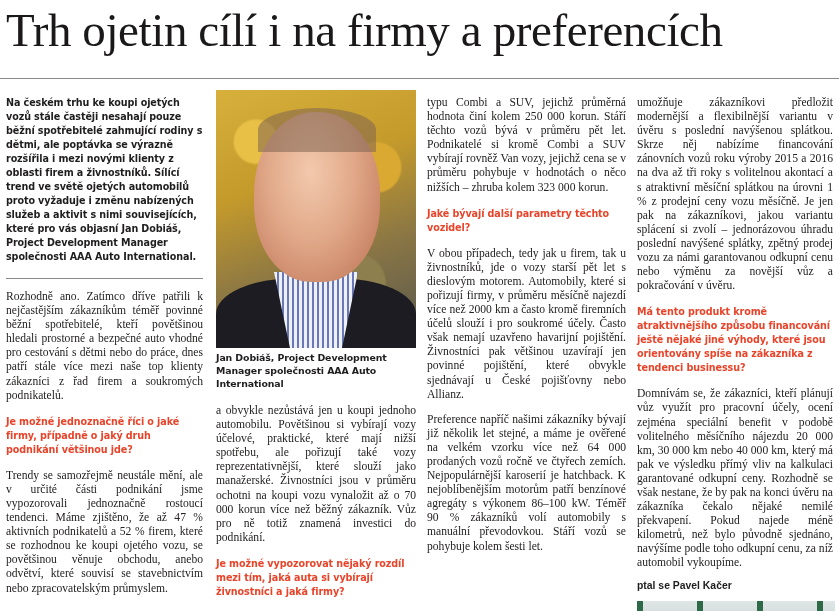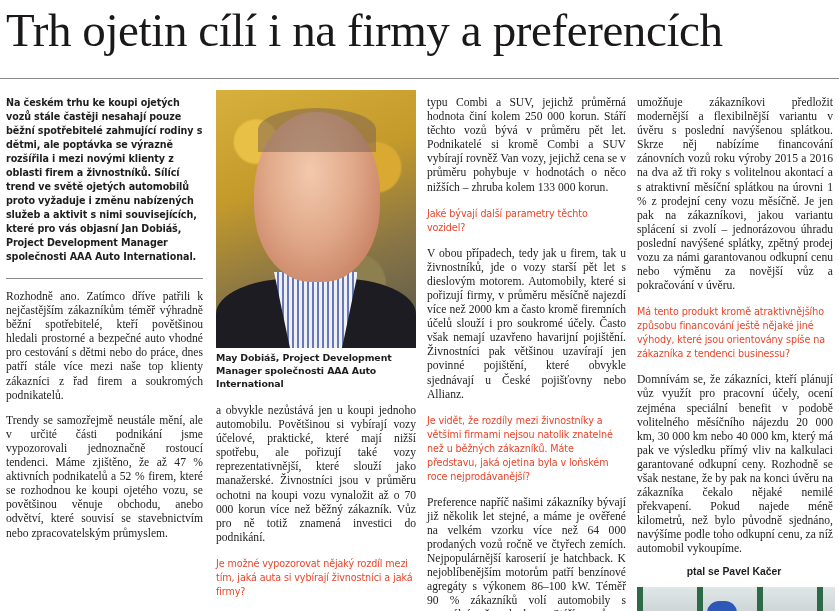--- a/index.html
+++ b/index.html
@@ -13,77 +13,77 @@
     .title-rule { position: absolute; left: 0; top: 78px; width: 839px; height: 1px; background: #8a8a8a; }
 
     .col { position: absolute; top: 96px; }
     .c1 { left: 6px; width: 197px; }
     .c2 { left: 216px; width: 200px; }
     .c3 { left: 427px; width: 199px; }
     .c4 { left: 637px; width: 196px; }
 
     .lead { font-family: "DejaVu Sans", sans-serif; font-weight: bold; font-size: 9.6px; line-height: 14px; color: #1f1d1d; margin: 0; letter-spacing: -0.1px; }
     .sep { height: 1px; background: #8a8a8a; margin: 14px 0 11px 0; }
-    .q { font-family: "DejaVu Sans", sans-serif; font-weight: normal; font-size: 9.6px; line-height: 14px; color: #e8442a; margin: 12px 0 12px 0; letter-spacing: -0.1px; }
+    .q { font-family: "DejaVu Sans", sans-serif; font-weight: bold; font-size: 9.6px; line-height: 14px; color: #e8442a; margin: 12px 0 12px 0; letter-spacing: -0.1px; }
     .p { font-family: "Liberation Serif", serif; font-size: 11.6px; line-height: 14.1px; color: #242121; margin: 0 0 11px 0; text-align: justify; hyphens: manual; }
     .tight { margin-bottom: 9px; }
 
     .photo-portrait {
       width: 200px; height: 258px; position: relative; overflow: hidden;
       background: radial-gradient(circle at 20% 20%, #e9c046 0 8%, transparent 9%),
                   radial-gradient(circle at 80% 30%, #d9a932 0 10%, transparent 11%),
                   radial-gradient(circle at 70% 75%, #8e7f4e 0 12%, transparent 13%),
                   linear-gradient(160deg, #d7b03c 0%, #c49a2b 35%, #8a7645 65%, #54554d 100%);
     }
     .pp-head { position: absolute; left: 38px; top: 22px; width: 126px; height: 170px; border-radius: 48% 48% 45% 45%; background: radial-gradient(ellipse at 45% 35%, #f3c9ad 0%, #e0a888 45%, #c98466 80%, #a9644a 100%); }
     .pp-hair { position: absolute; left: 42px; top: 18px; width: 118px; height: 44px; border-radius: 50% 50% 0 0; background: #7f6452; opacity: .55; }
     .pp-body { position: absolute; left: 0; top: 188px; width: 200px; height: 90px; border-radius: 40% 40% 0 0; background: #1c1c22; }
     .pp-shirt { position: absolute; left: 58px; top: 182px; width: 84px; height: 80px; background: repeating-linear-gradient(90deg, #eef0f8 0 3px, #6b78b8 3px 5px); clip-path: polygon(0 0, 100% 0, 80% 100%, 20% 100%); }
     .caption { font-family: "DejaVu Sans", sans-serif; font-weight: bold; font-size: 9.4px; line-height: 13px; color: #1f1d1d; margin: 3px 0 14px 0; letter-spacing: -0.1px; }
 
-    .byline { font-family: "Liberation Sans", sans-serif; font-weight: bold; font-size: 10.4px; text-align: center; margin: 2px 2px 10px 0; color: #1f1d1d; }
+    .byline { font-family: "Liberation Sans", sans-serif; font-weight: bold; font-size: 10.4px; text-align: left; margin: 2px 2px 10px 0; color: #1f1d1d; }
     .photo-car {
       width: 198px; height: 146px; position: relative; overflow: hidden;
       background: linear-gradient(180deg, #c6cfd1 0%, #e8edee 30%, #b7bfc2 55%, #6f7478 100%);
     }
     .pc-roof { position: absolute; left: 0; top: 0; width: 198px; height: 40px; background: repeating-linear-gradient(90deg, #2f6a48 0 6px, transparent 6px 60px), linear-gradient(180deg, #dfe6e6, #c2ccce); }
     .pc-man { position: absolute; left: 70px; top: 14px; width: 30px; height: 70px; background: #2d58b7; border-radius: 12px 12px 4px 4px; }
   </style>
 </head>
 <body>
 
 <h1 class="title">Trh ojetin cílí i na firmy a preferencích</h1>
 <div class="title-rule"></div>
 
 <div class="col c1">
   <p class="lead">Na českém trhu ke koupi ojetých vozů stále častěji nesahají pouze běžní spotřebitelé zahmující rodiny s dětmi, ale poptávka se výrazně rozšířila i mezi novými klienty z oblasti firem a živnostníků. Sílící trend ve světě ojetých automobilů proto vyžaduje i změnu nabízených služeb a aktivit s nimi souvisejících, které pro vás objasní Jan Dobiáš, Project Development Manager společnosti AAA Auto International.</p>
   <div class="sep"></div>
-  <p class="p">Rozhodně ano. Zatímco dříve patřili k nejčastějším zákazníkům téměř výhradně běžní spotřebitelé, kteří povětšinou hledali prostorné a bezpečné auto vhodné pro cestování s dětmi nebo do práce, dnes patří stále více mezi naše top klienty zákazníci z řad firem a soukromých podnikatelů.</p>
+  <p class="p">Rozhodně ano. Zatímco dříve patřili k nejčastějším zákazníkům téměř povinné běžní spotřebitelé, kteří povětšinou hledali prostorné a bezpečné auto vhodné pro cestování s dětmi nebo do práce, dnes patří stále více mezi naše top klienty zákazníci z řad firem a soukromých podnikatelů.</p>
+  <p class="q">Je možné jednoznačně říci o jaké firmy, případně o jaký druh podnikání většinou jde?</p>
   <p class="p">Trendy se samozřejmě neustále mění, ale v určité části podnikání jsme vypozorovali jednoznačně rostoucí tendenci. Máme zjištěno, že až 47 % aktivních podnikatelů a 52 % firem, které se rozhodnou ke koupi ojetého vozu, se povětšinou věnuje obchodu, anebo odvětví, které souvisí se stavebnictvím nebo zpracovatelským průmyslem.</p>
 
 </div>
 
 <div class="col c2" style="top:90px;">
   <div class="photo-portrait">
     <div class="pp-body"></div>
     <div class="pp-shirt"></div>
     <div class="pp-head"></div>
     <div class="pp-hair"></div>
   </div>
-  <p class="caption">May Dobiáš, Project Development Manager společnosti AAA Auto International</p>
+  <p class="caption">Jan Dobiáš, Project Development Manager společnosti AAA Auto International</p>
   <p class="p">a obvykle nezůstává jen u koupi jednoho automobilu. Povětšinou si vybírají vozy účelové, praktické, které mají nižší spotřebu, ale pořizují také vozy reprezentativnější, které slouží jako manažerské. Živnostníci jsou v průměru ochotni na koupi vozu vynaložit až o 70 000 korun více než běžný zákazník. Vůz pro ně totiž znamená investici do podnikání.</p>
   <p class="q">Je možné vypozorovat nějaký rozdíl mezi tím, jaká auta si vybírají živnostníci a jaká firmy?</p>
   <p class="p tight">Obecně by se dalo říci, že typy vozů jsou si dost podobné, ale i tak ve společnosti AAA Auto zaznamenáváme drobné rozdíly v jejich preferencích, které vycházejí ze statistických dat, nasbíraných například v České republice na jednadvaceti pobočkách. Firmy nejčastěji kupují vozy</p>
 </div>
 
 <div class="col c3">
-  <p class="p">typu Combi a SUV, jejichž průměrná hodnota činí kolem 250 000 korun. Stáří těchto vozů bývá v průměru pět let. Podnikatelé si kromě Combi a SUV vybírají rovněž Van vozy, jejichž cena se v průměru pohybuje v hodnotách o něco nižších – zhruba kolem 133 000 korun.</p>
+  <p class="p">typu Combi a SUV, jejichž průměrná hodnota činí kolem 250 000 korun. Stáří těchto vozů bývá v průměru pět let. Podnikatelé si kromě Combi a SUV vybírají rovněž Van vozy, jejichž cena se v průměru pohybuje v hodnotách o něco nižších – zhruba kolem 323 000 korun.</p>
   <p class="q">Jaké bývají další parametry těchto vozidel?</p>
   <p class="p">V obou případech, tedy jak u firem, tak u živnostníků, jde o vozy starší pět let s dieslovým motorem. Automobily, které si pořizují firmy, v průměru měsíčně najezdí více než 2000 km a často kromě firemních účelů slouží i pro soukromé účely. Často však nemají uzavřeno havarijní pojištění. Živnostníci pak většinou uzavírají jen povinné pojištění, které obvykle sjednávají u České pojišťovny nebo Allianz.</p>
-  <p class="q">Je vidět, že rozdíly mezi živnostníky a většími firmami nejsou natolik znatelné než u běžných zákazníků. Máte představu, jaká ojetina byla v loňském roce nejprodávanější?</p>
   <p class="p">Preference napříč našimi zákazníky bývají již několik let stejné, a máme je ověřené na velkém vzorku více než 64 000 prodaných vozů ročně ve čtyřech zemích. Nejpopulárnější karoserií je hatchback. K nejoblíbenějším motorům patří benzínové agregáty s výkonem 86–100 kW. Téměř 90 % zákazníků volí automobily s manuální převodovkou. Stáří vozů se pohybuje kolem šesti let.</p>
 
 </div>
 
 <div class="col c4">
   <p class="p">umožňuje zákazníkovi předložit modernější a flexibilnější variantu v úvěru s poslední navýšenou splátkou. Skrze něj nabízíme financování zánovních vozů roku výroby 2015 a 2016 na dva až tři roky s volitelnou akontací a s atraktivní měsíční splátkou na úrovni 1 % z prodejní ceny vozu měsíčně. Je jen pak na zákazníkovi, jakou variantu splácení si zvolí – jednorázovou úhradu poslední navýšené splátky, zpětný prodej vozu za námi garantovanou odkupní cenu nebo výměnu za novější vůz a pokračování v úvěru.</p>
   <p class="q">Má tento produkt kromě atraktivnějšího způsobu financování ještě nějaké jiné výhody, které jsou orientovány spíše na zákazníka z tendenci businessu?</p>
   <p class="p tight">Domnívám se, že zákazníci, kteří plánují vůz využít pro pracovní účely, ocení zejména speciální benefit v podobě volitelného měsíčního nájezdu 20 000 km, 30 000 km nebo 40 000 km, který má pak ve výsledku přímý vliv na kalkulaci garantované odkupní ceny. Rozhodně se však nestane, že by pak na konci úvěru na zákazníka čekalo nějaké nemilé překvapení. Pokud najede méně kilometrů, než bylo původně sjednáno, navýšíme podle toho odkupní cenu, za níž automobil vykoupíme.</p>
   <p class="byline">ptal se Pavel Kačer</p>
   <div class="photo-car">

